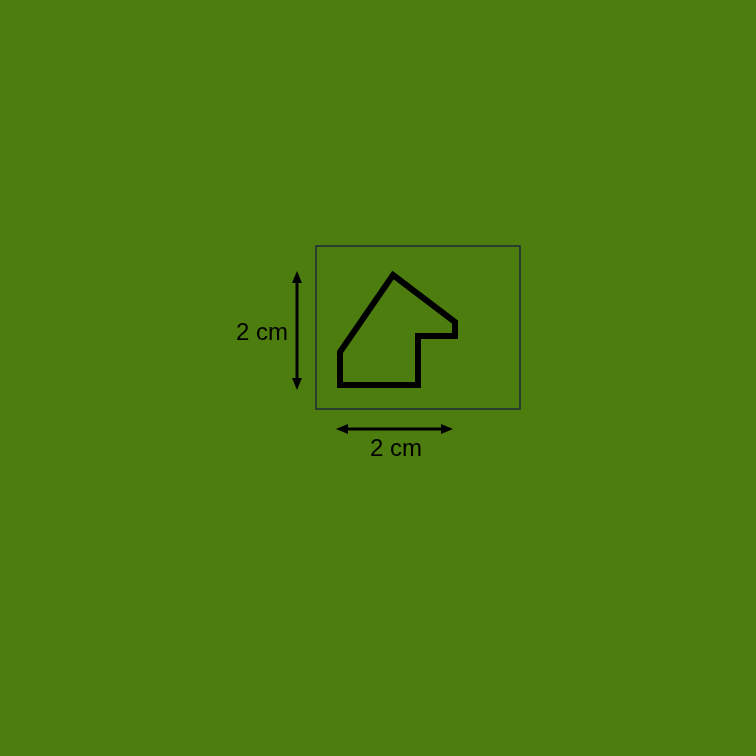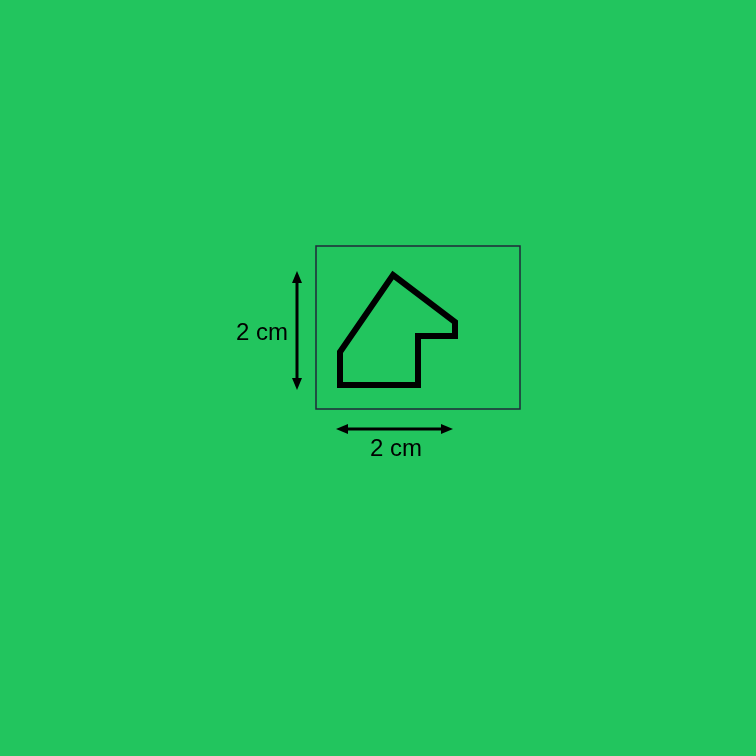--- a/index.html
+++ b/index.html
@@ -4,21 +4,21 @@
 <style>
   html, body {
     margin: 0;
     padding: 0;
     background: #ffffff;
   }
   .canvas {
     position: relative;
     width: 756px;
     height: 756px;
-    background: #22c55e;
+    background: #4d7c0f;
     overflow: hidden;
     font-family: "Liberation Sans", sans-serif;
   }
   svg text {
     font-family: "Liberation Sans", sans-serif;
     font-size: 24px;
   }
 </style>
 </head>
 <body>

